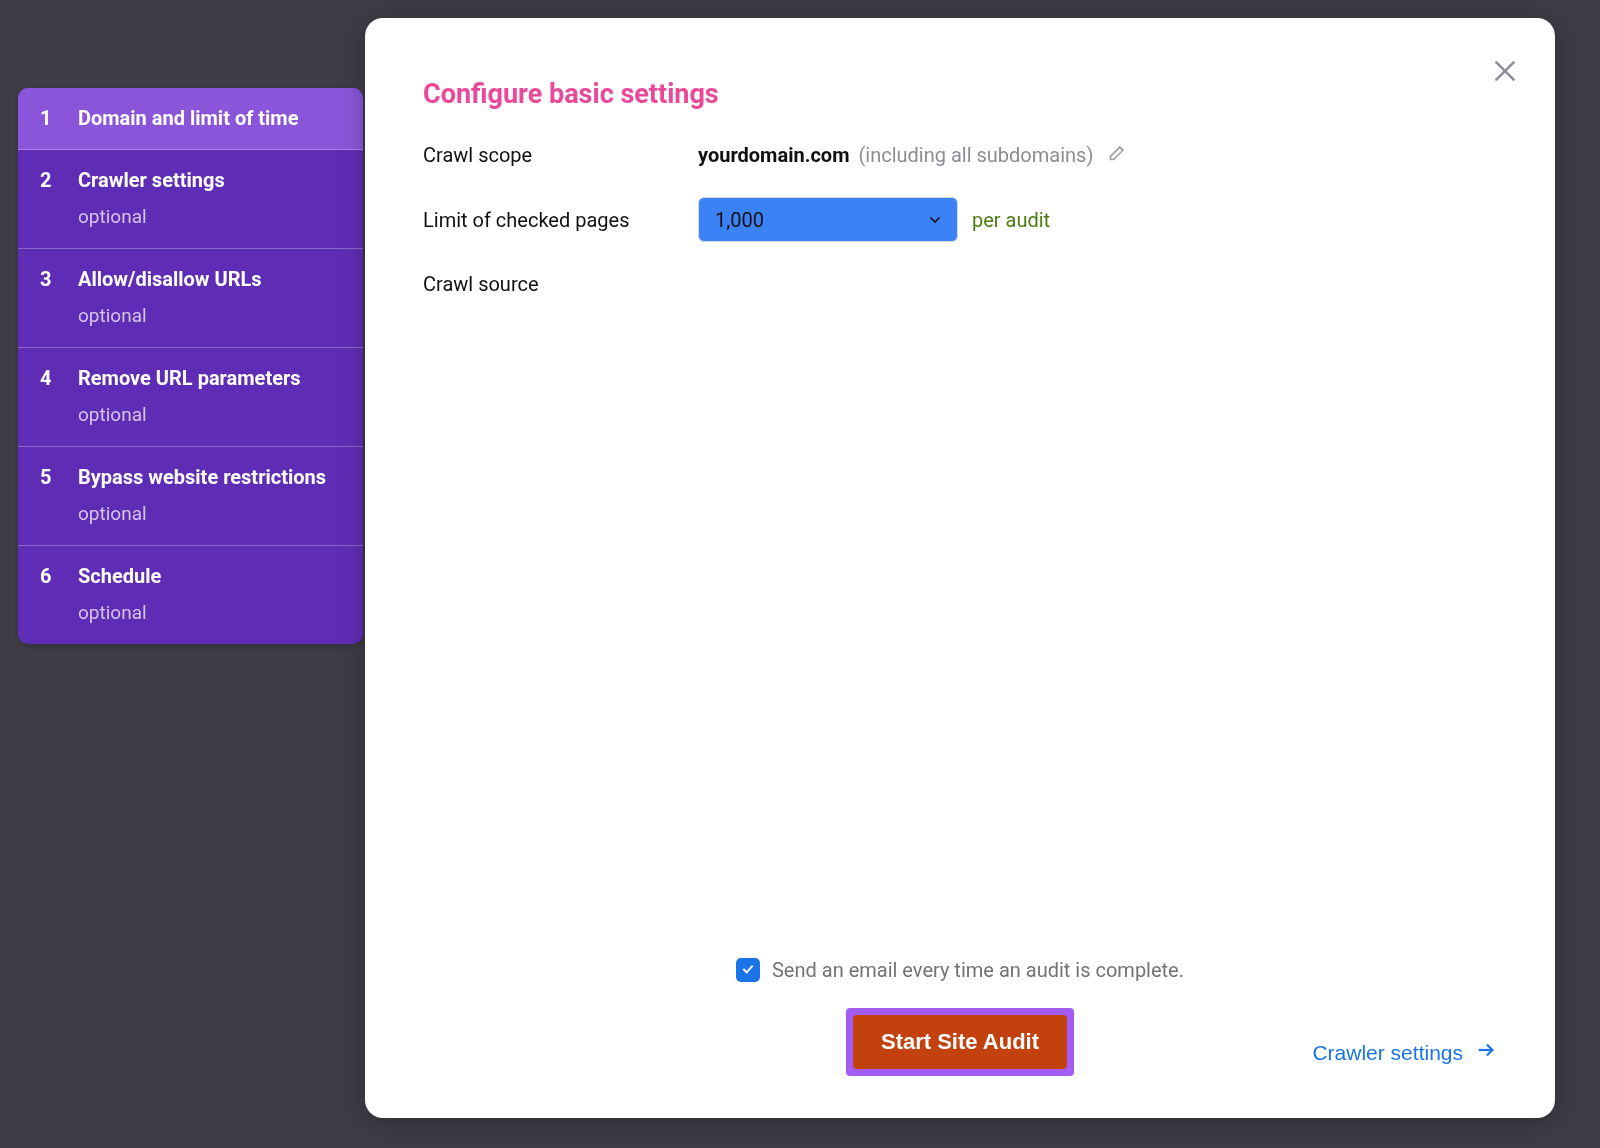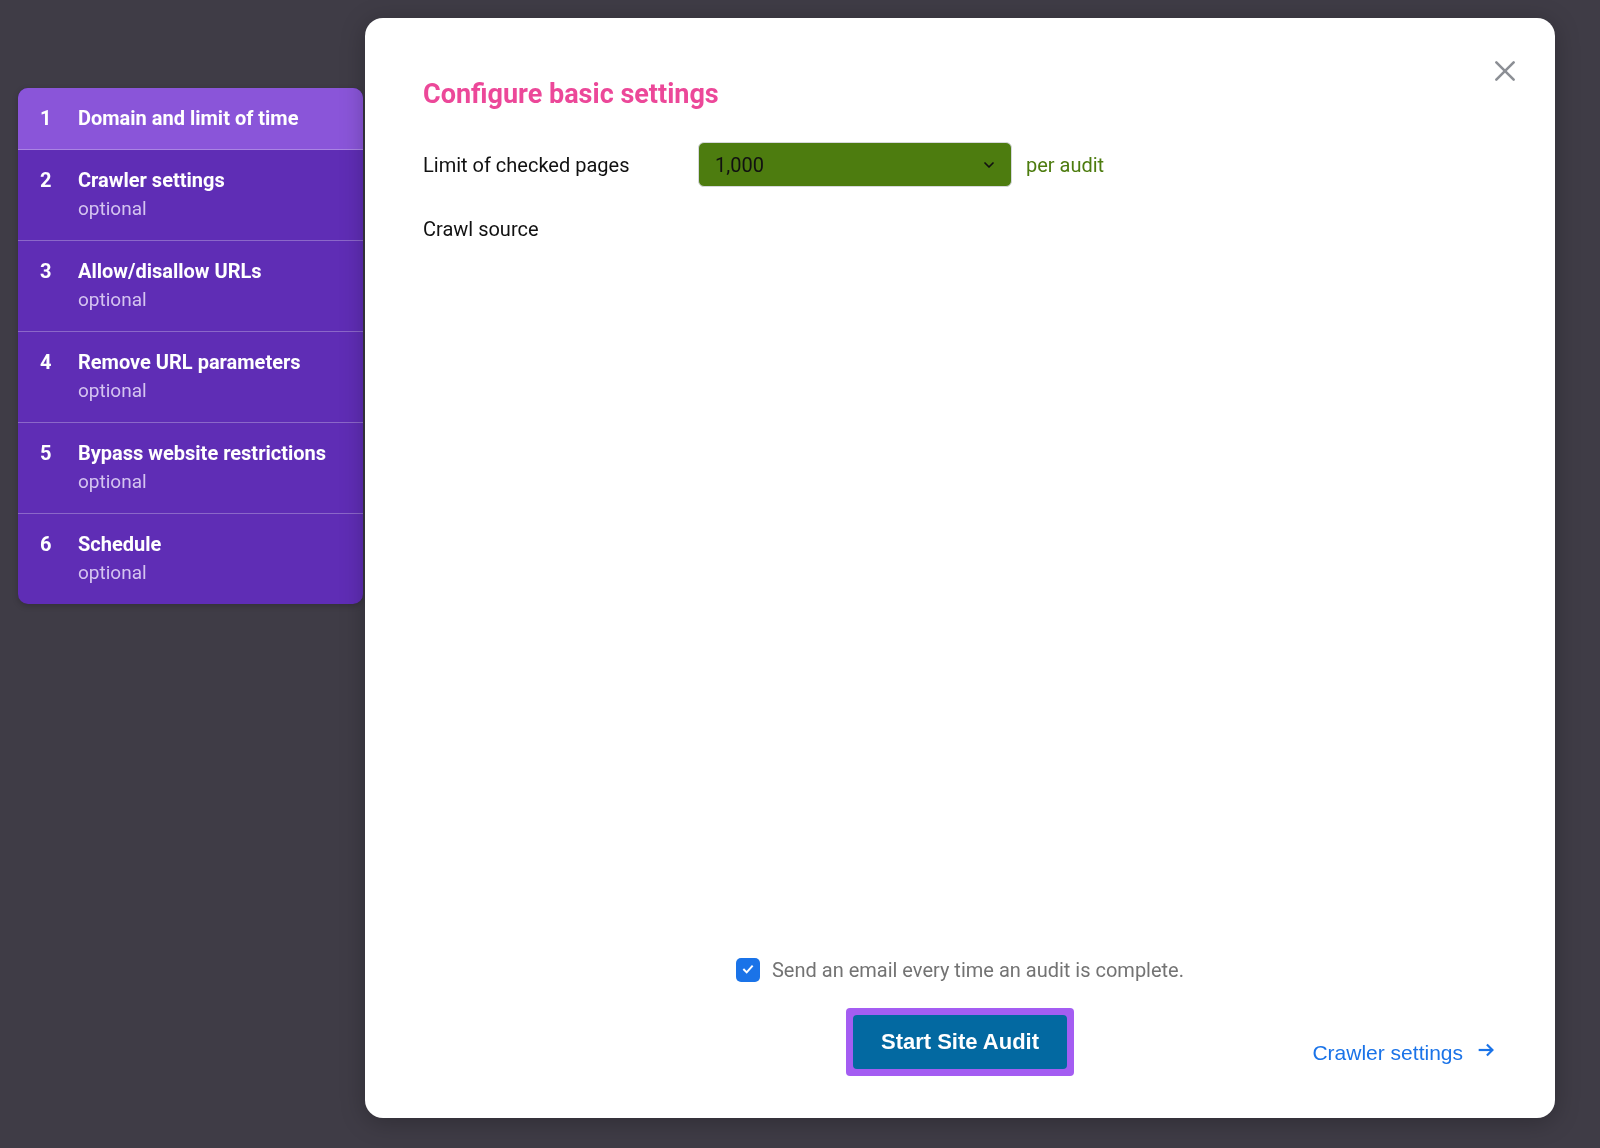--- a/index.html
+++ b/index.html
@@ -48,21 +48,21 @@
       color: #fff;
       font-weight: 700;
       font-size: 20px;
       line-height: 26px;
     }
     .step-optional {
       color: #d4c4f0;
       font-weight: 400;
       font-size: 19px;
       line-height: 26px;
-      margin-top: 3px;
+      margin-top: 11px;
     }
 
     
     .panel {
       position: absolute;
       left: 365px;
       top: 18px;
       width: 1190px;
       height: 1100px;
       background: #fff;
@@ -118,25 +118,25 @@
       border: none;
       background: none;
       cursor: pointer;
       color: #9b9da3;
       display: inline-flex;
     }
     .edit-icon-btn svg { width: 20px; height: 20px; stroke: currentColor; fill: none; }
 
     .sel {
       position: relative;
-      width: 314px;
+      width: 260px;
       height: 45px;
       border: 1px solid #d6d8dc;
       border-radius: 6px;
-      background: #4d7c0f;
+      background: #3b82f6;
       display: flex;
       align-items: center;
       padding: 0 40px 0 16px;
       font-size: 20px;
       color: #111;
       cursor: pointer;
     }
     .sel .chev {
       position: absolute;
       right: 14px;
@@ -178,21 +178,21 @@
     .chk svg { width: 16px; height: 16px; stroke: #fff; fill: none; stroke-width: 3; }
 
     .cta-wrap {
       display: inline-block;
       padding: 7px;
       background: #a45df2;
       border-radius: 4px;
       position: relative;
     }
     .cta-btn {
-      background: #0369a1;
+      background: #c2410c;
       color: #fff;
       border: none;
       font-size: 22px;
       font-weight: 600;
       padding: 14px 28px;
       border-radius: 4px;
       cursor: pointer;
     }
 
     .next-link {
@@ -263,20 +263,35 @@
     <span>
       <svg viewBox="0 0 24 24" fill="none" stroke-width="2.4" stroke-linecap="round">
           <line x1="4" y1="4" x2="20" y2="20"></line>
           <line x1="20" y1="4" x2="4" y2="20"></line>
         </svg>
     </span>
   </button>
 
   <h2>Configure basic settings</h2>
 
+  <div class="form-row">
+    <div class="form-label">Crawl scope</div>
+    <div>
+      <span class="scope-domain">yourdomain.com</span>
+      <span class="scope-note">(including all subdomains)</span>
+      <button class="edit-icon-btn" aria-label="edit">
+        <span>
+          <svg viewBox="0 0 24 24" stroke-width="2" stroke-linecap="round" stroke-linejoin="round">
+              <path d="M3 17.25V21h3.75L17.81 9.94l-3.75-3.75L3 17.25z"></path>
+              <path d="M14.06 6.19l3.75 3.75"></path>
+            </svg>
+        </span>
+      </button>
+    </div>
+  </div>
 
   <div class="form-row">
     <div class="form-label">Limit of checked pages</div>
     <div class="sel">
       <span>1,000</span>
       <span class="chev">
         <svg viewBox="0 0 24 24" fill="none" stroke-width="2.6" stroke-linecap="round" stroke-linejoin="round">
             <polyline points="6 9 12 15 18 9"></polyline>
           </svg>
       </span>

